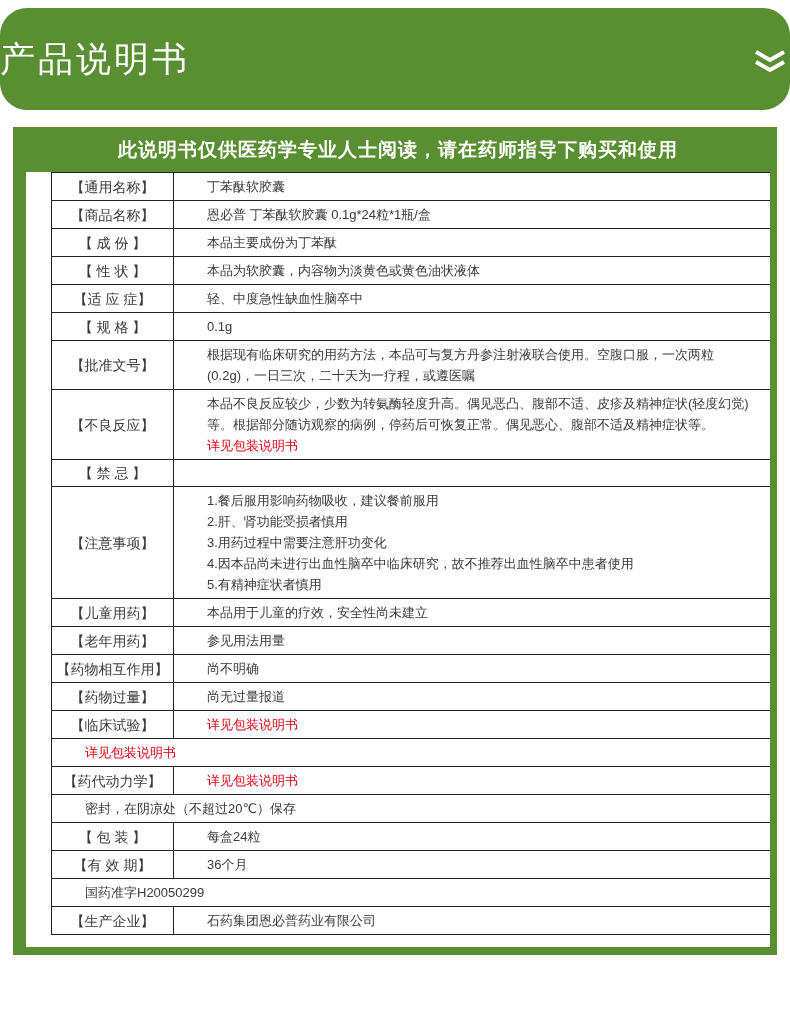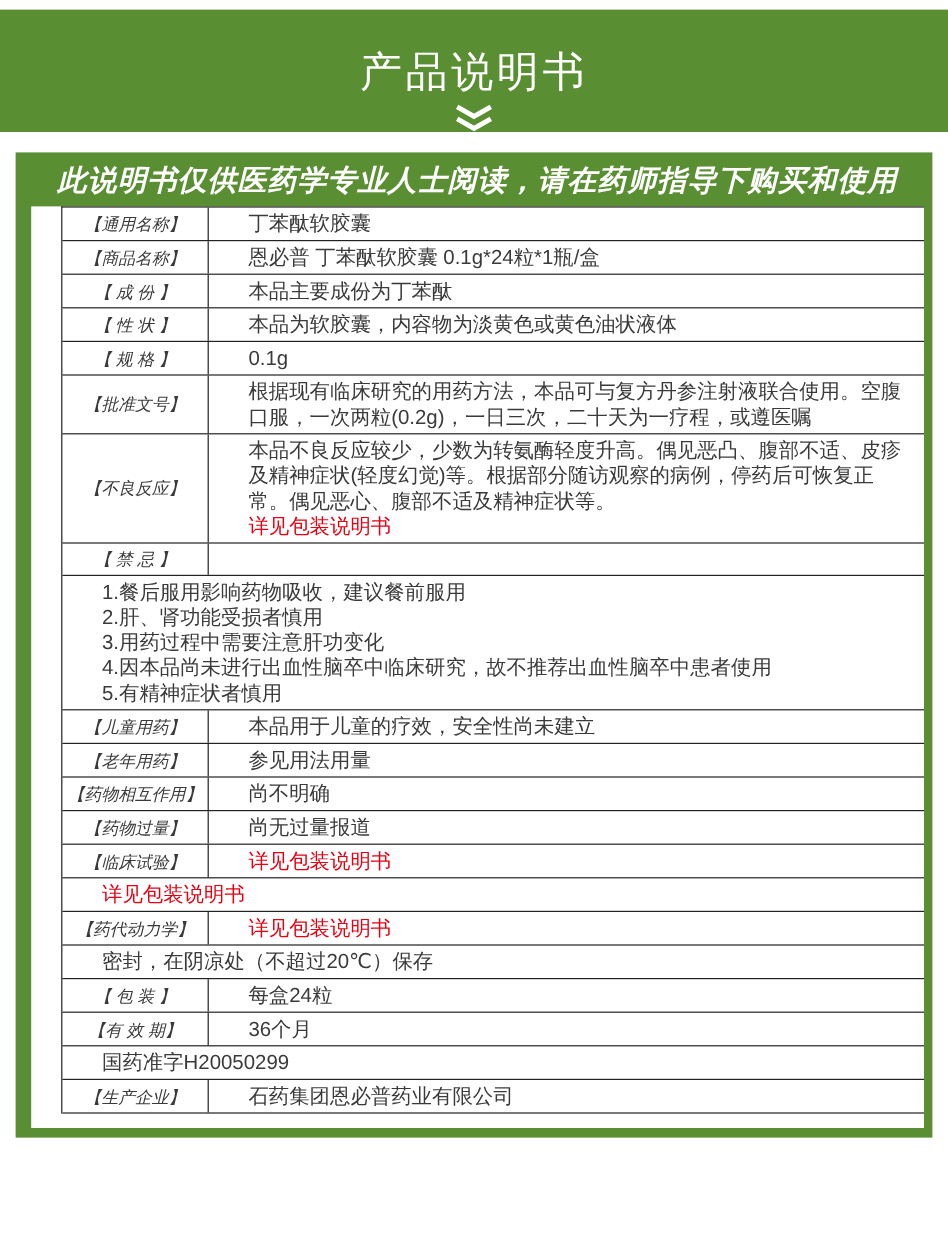--- a/index.html
+++ b/index.html
@@ -14,23 +14,24 @@
     --green:#5a8e33;
     --red:#e60012;
     --line:#222222;
   }
   
   .banner{
     margin-top:8px;
     height:102px;
     background:var(--green);
     display:flex;
-    flex-direction:column;
+    flex-direction:row;
     align-items:center;
-    justify-content:flex-end;
+    justify-content:space-between;
+    border-radius:27px;
   }
   .banner-title{
     color:#ffffff;
     font-size:35px;
     letter-spacing:3px;
     line-height:1.2;
   }
   .banner-chevron{
     margin-top:4px;
     display:block;
@@ -41,24 +42,23 @@
     background:var(--green);
     padding:0 7px 8px 13px;
   }
   .notice{
     height:45px;
     display:flex;
     align-items:center;
     justify-content:center;
     color:#ffffff;
     font-weight:bold;
-    font-size:24px;
+    font-size:19px;
     letter-spacing:1px;
     text-align:center;
-    font-style:italic;
   }
   .table-wrap{
     background:#ffffff;
     padding:0 0 12px 25px;
   }
   .tbl{
     border-left:1px solid var(--line);
     border-top:1px solid var(--line);
   }
   .row{
@@ -73,28 +73,27 @@
     display:flex;
     flex-direction:column;
     align-items:center;
     justify-content:center;
     text-align:center;
     font-size:14px;
     line-height:20px;
     padding:3px 0;
     color:#3a3a3a;
     white-space:nowrap;
-    font-style:italic;
   }
   .content-cell{
     flex:1;
     display:flex;
     flex-direction:column;
     justify-content:flex-start;
-    font-size:17px;
+    font-size:13px;
     line-height:21px;
     padding:3px 18px 3px 33px;
     color:#3a3a3a;
   }
   .content-line.red{ color:var(--red); }
 </style>
 </head>
 <body>
 
 <div class="banner">
@@ -138,20 +137,28 @@
 
   <div class="row">
     <div class="label-cell">
             <div class="label-line">【 性 状 】</div>
           </div>
     <div class="content-cell">
             <div class="content-line">本品为软胶囊，内容物为淡黄色或黄色油状液体</div>
           </div>
   </div>
 
+  <div class="row">
+    <div class="label-cell">
+            <div class="label-line">【适 应 症】</div>
+          </div>
+    <div class="content-cell">
+            <div class="content-line">轻、中度急性缺血性脑卒中</div>
+          </div>
+  </div>
 
   <div class="row">
     <div class="label-cell">
             <div class="label-line">【 规 格 】</div>
           </div>
     <div class="content-cell">
             <div class="content-line">0.1g</div>
           </div>
   </div>
 
@@ -174,20 +181,23 @@
           </div>
   </div>
 
   <div class="row">
     <div class="label-cell">
             <div class="label-line">【 禁 忌 】</div>
           </div>
   </div>
 
   <div class="row">
+    <div class="label-cell">
+            <div class="label-line">【注意事项】</div>
+          </div>
     <div class="content-cell">
             <div class="content-line">1.餐后服用影响药物吸收，建议餐前服用</div>
             <div class="content-line">2.肝、肾功能受损者慎用</div>
             <div class="content-line">3.用药过程中需要注意肝功变化</div>
             <div class="content-line">4.因本品尚未进行出血性脑卒中临床研究，故不推荐出血性脑卒中患者使用</div>
             <div class="content-line">5.有精神症状者慎用</div>
           </div>
   </div>
 
 

